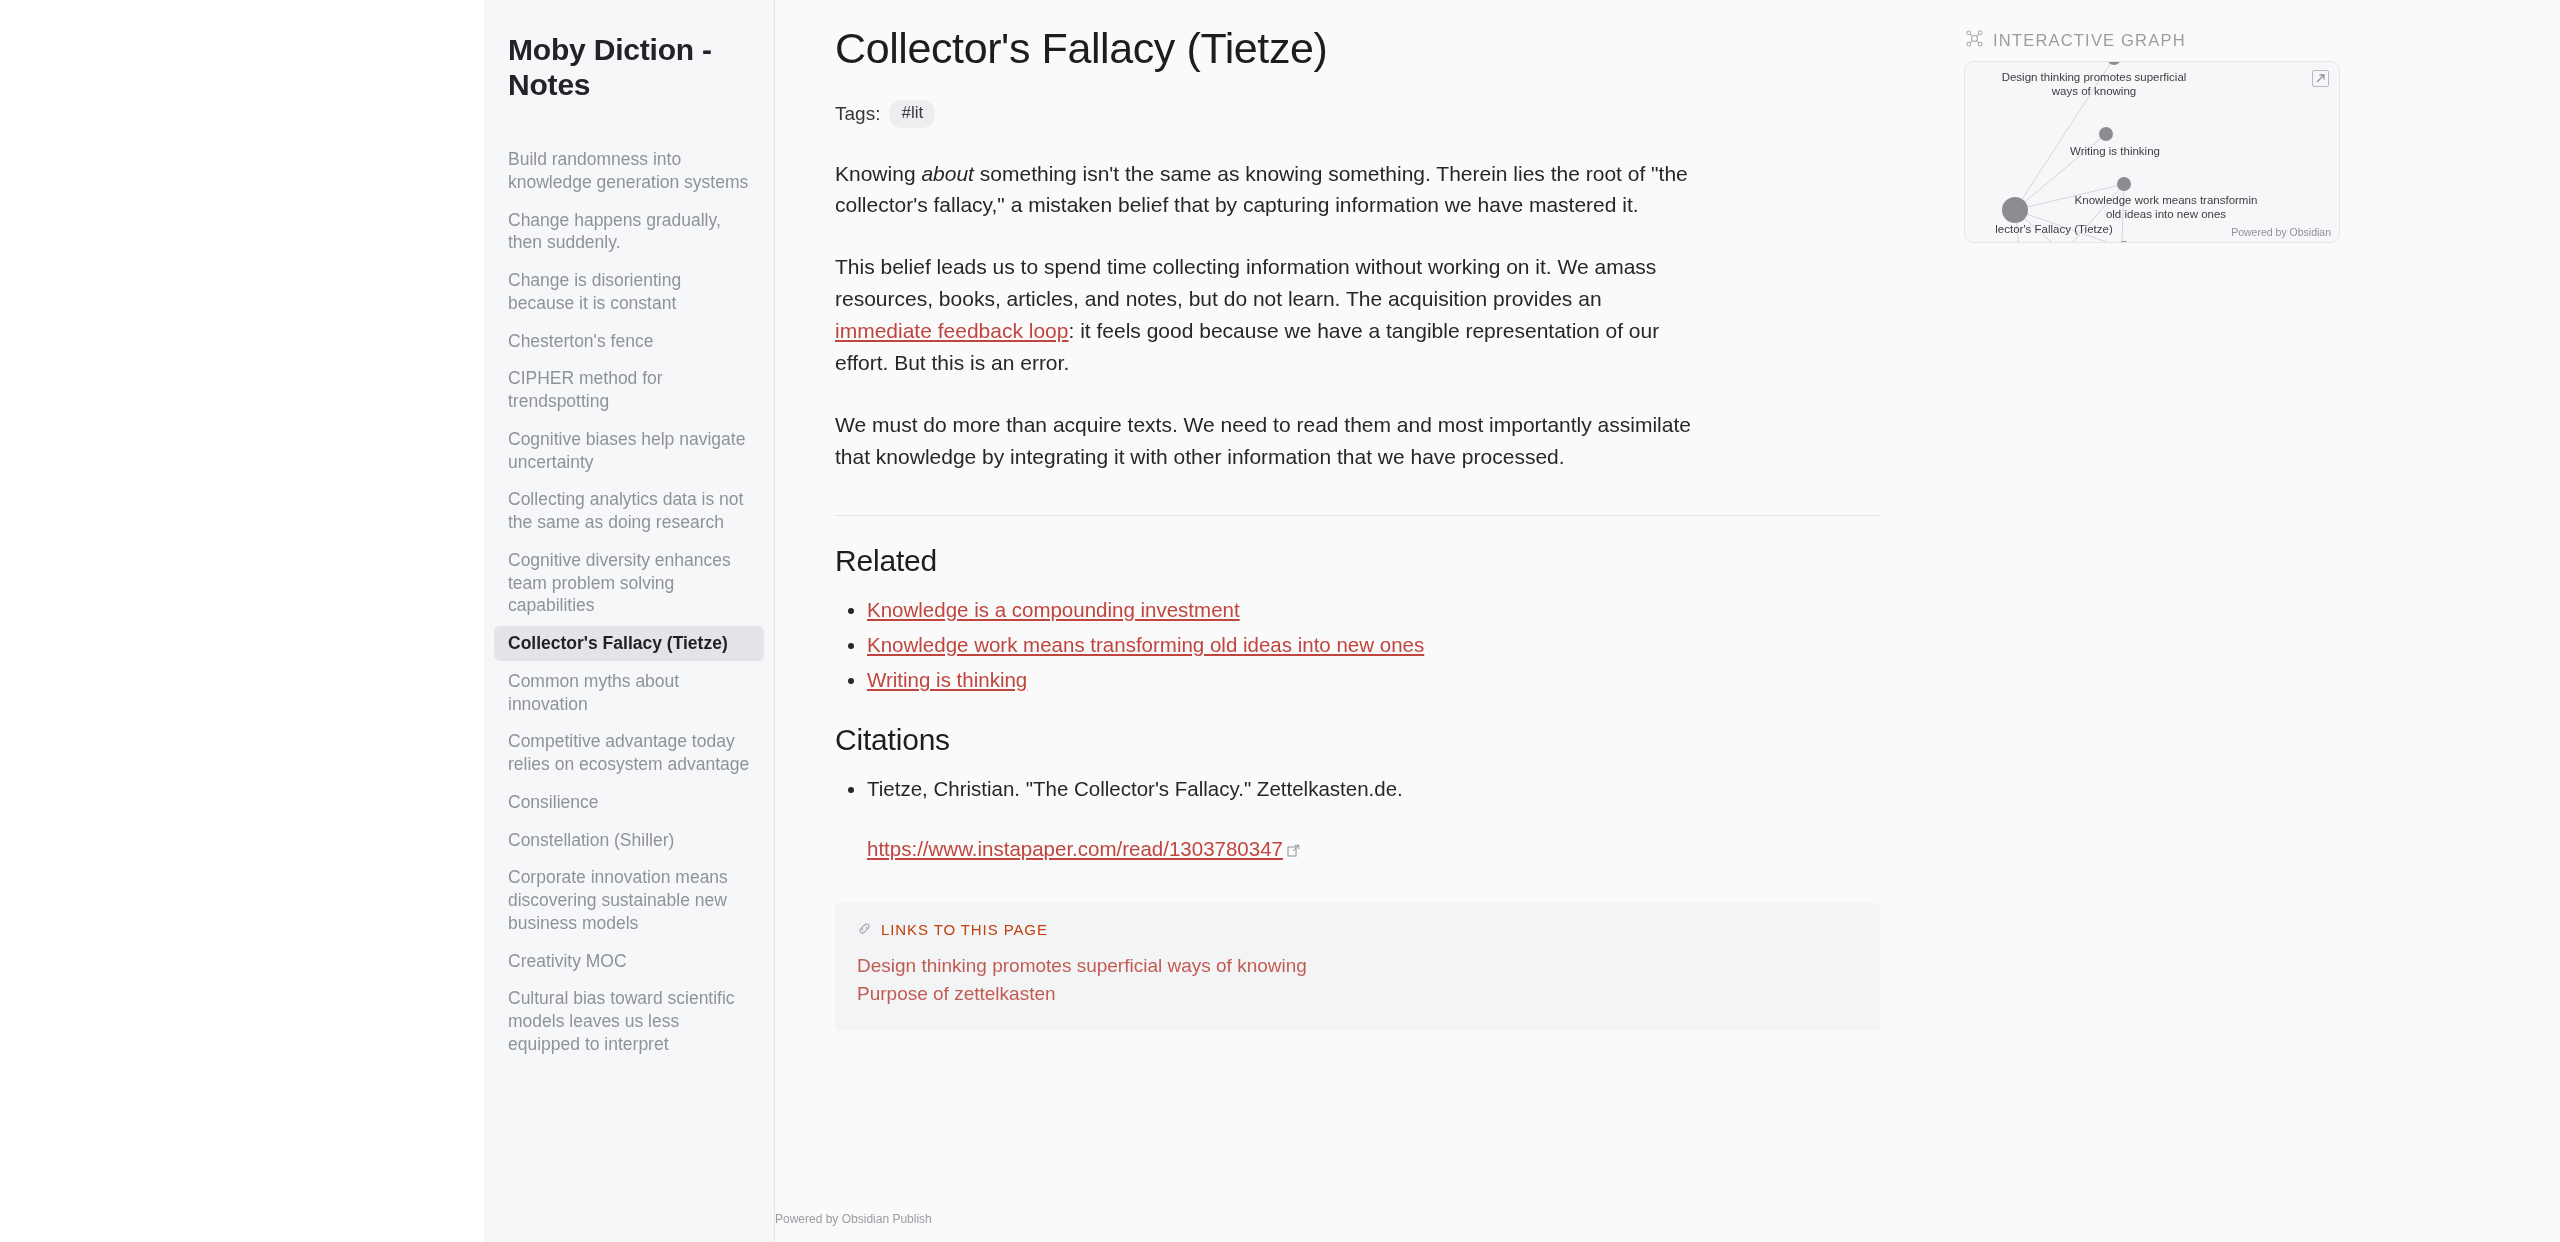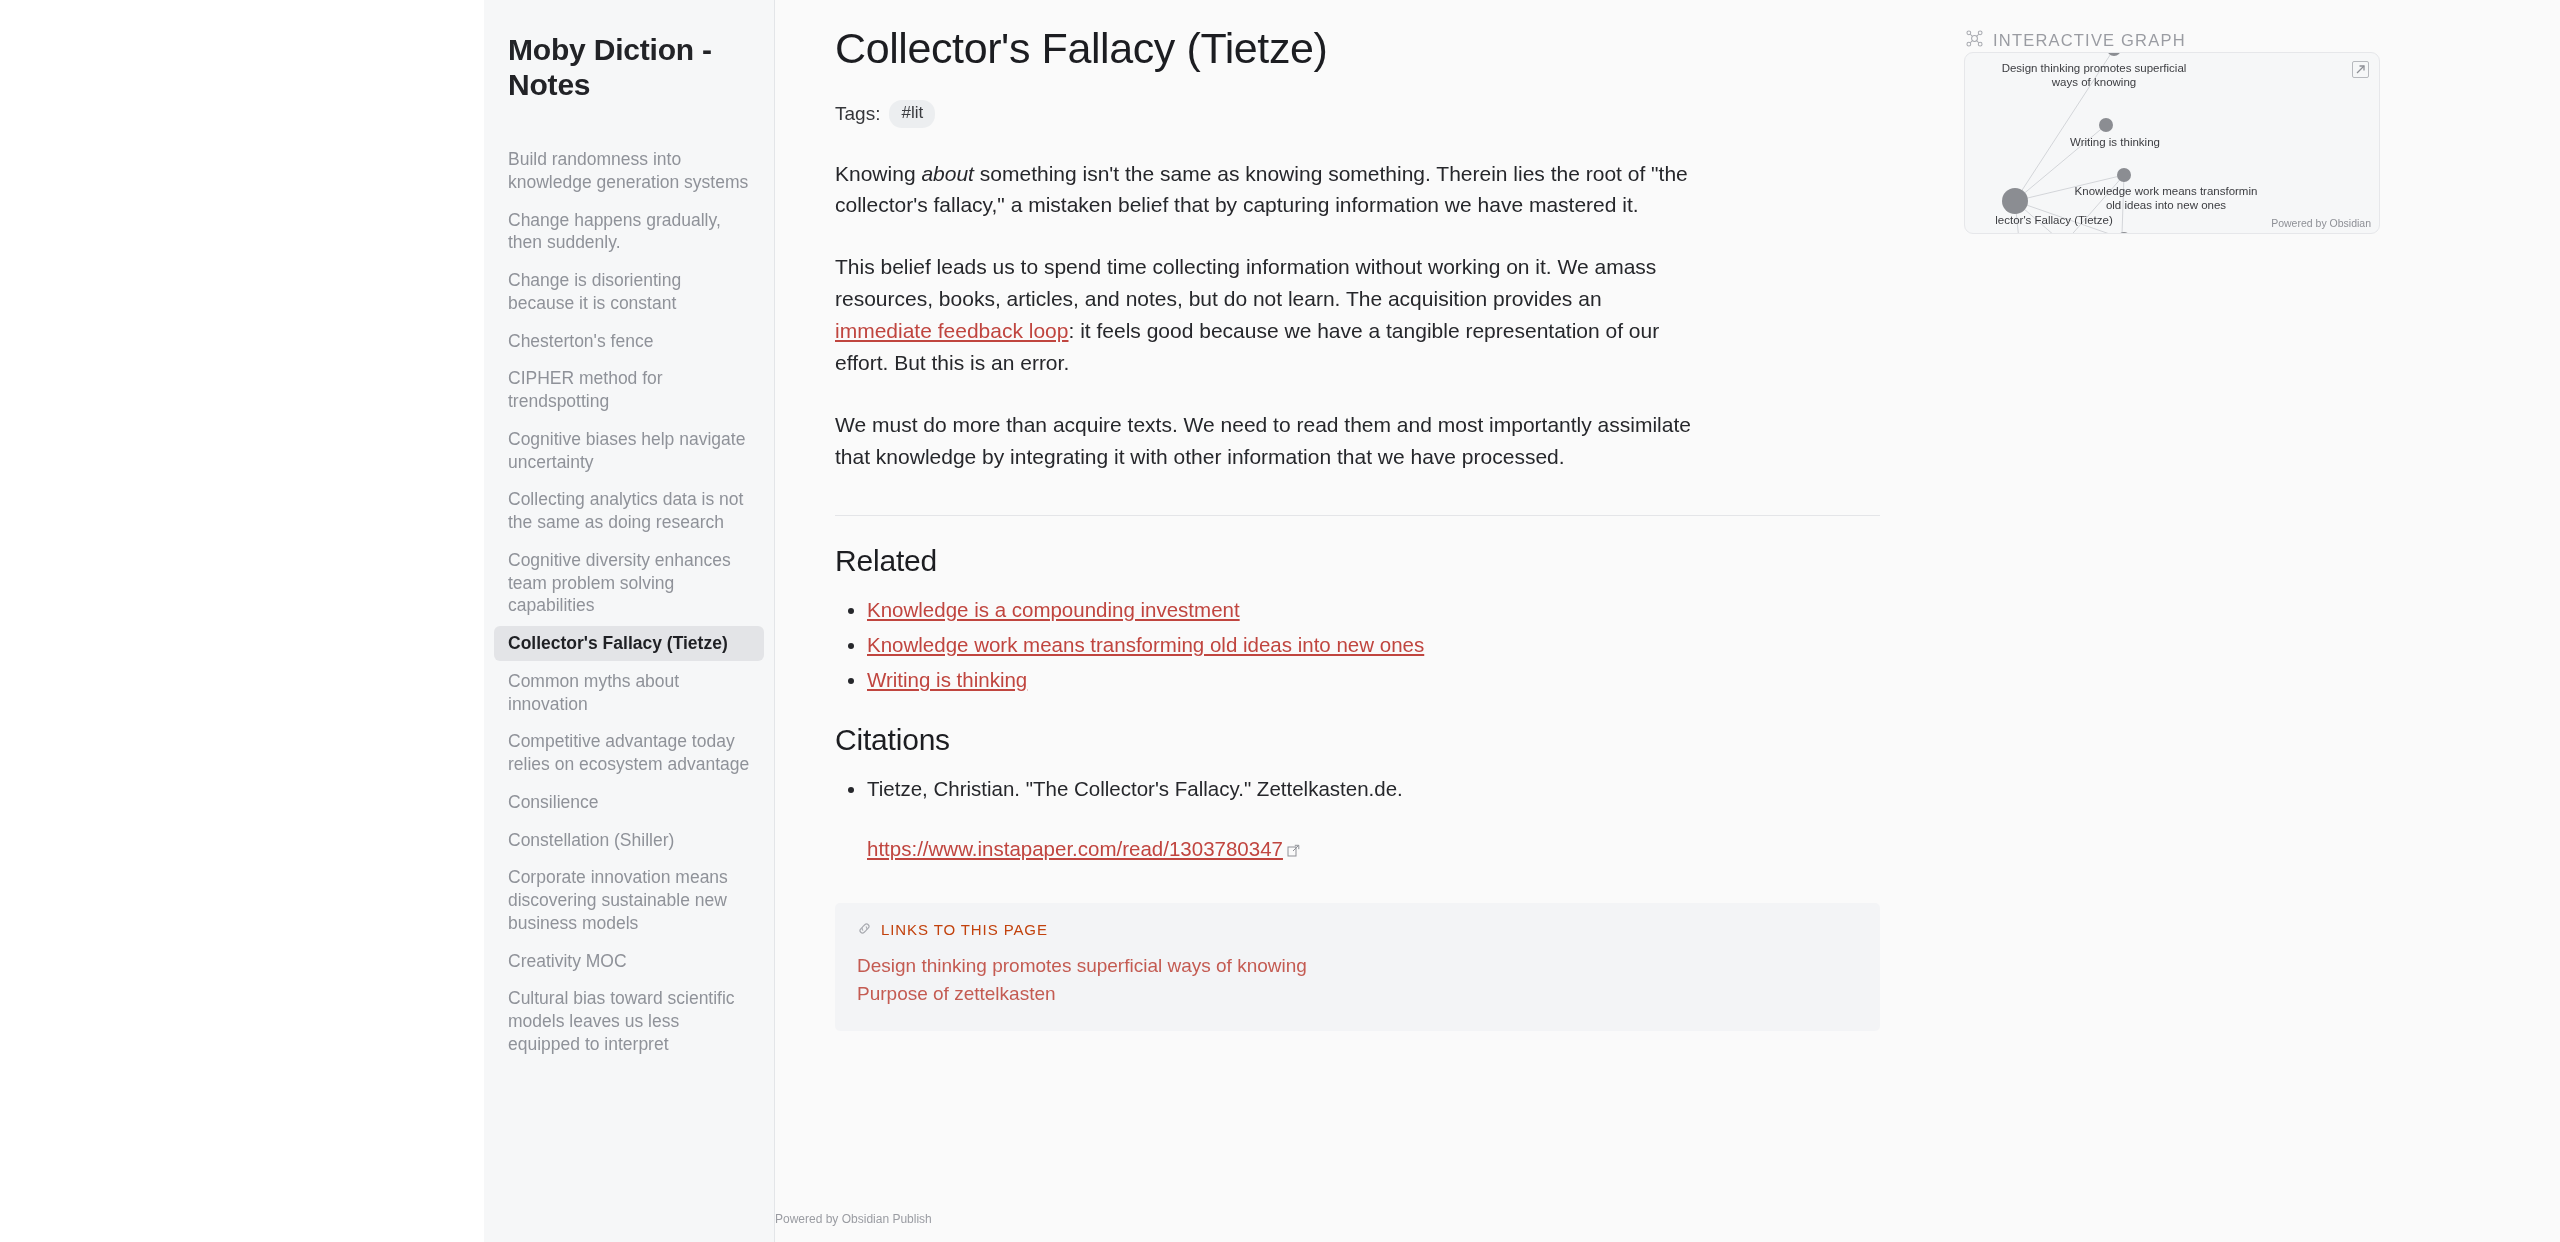--- a/index.html
+++ b/index.html
@@ -225,22 +225,22 @@
     top: 30px; left: 26px;
     display: flex;
     align-items: center;
     gap: 10px;
     color: #9a9ca2;
     font-size: 16.5px;
     letter-spacing: 1.2px;
   }
   .graph-box {
     position: absolute;
-    top: 52px; left: 24px;
-    width: 416px; height: 182px;
+    top: 61px; left: 24px;
+    width: 376px; height: 182px;
     background: #f6f7f8;
     border: 1px solid #e6e7ea;
     border-radius: 9px;
     overflow: hidden;
   }
   .graph-expand {
     position: absolute;
     top: 8px; right: 10px;
     width: 17px; height: 17px;
     border: 1px solid #b7b9be;

